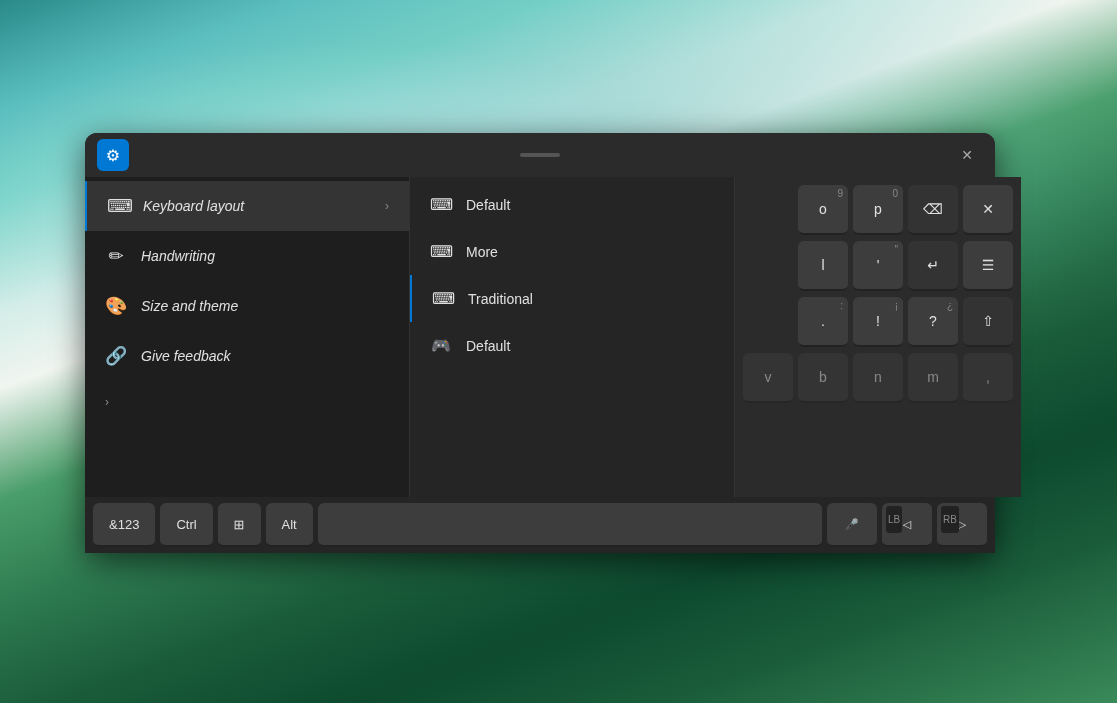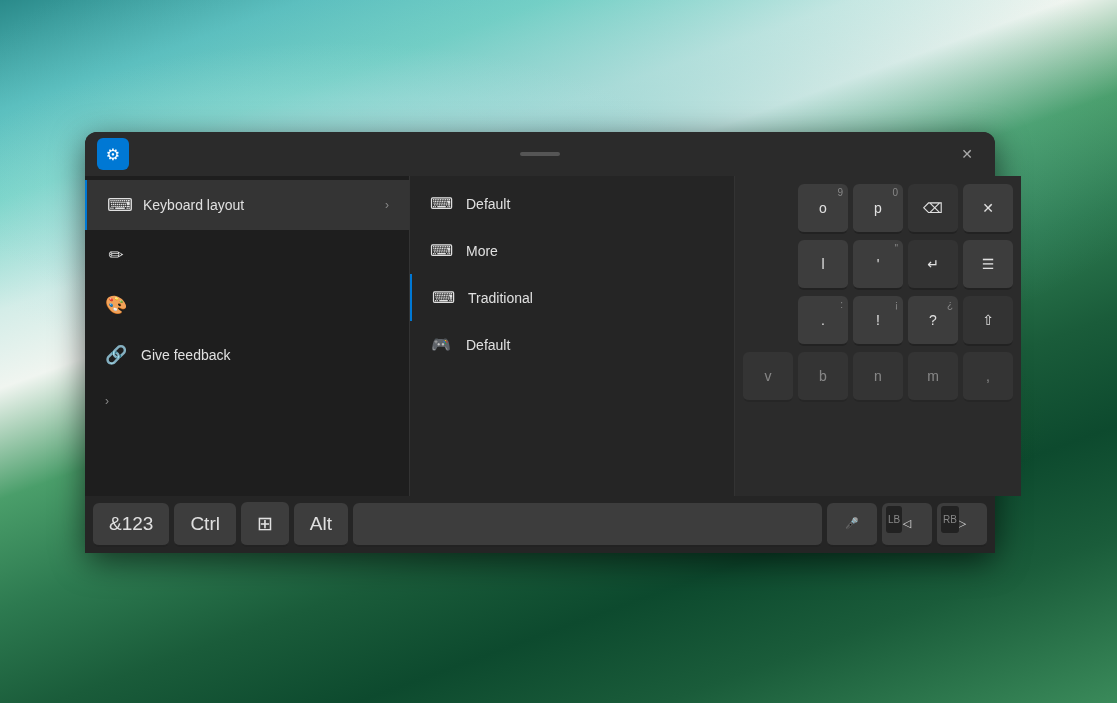--- a/index.html
+++ b/index.html
@@ -125,21 +125,21 @@
     .menu-item.active {
       background: rgba(255,255,255,0.1);
       border-left: 2px solid #0078d4;
     }
     .menu-item-icon {
       font-size: 18px;
       width: 22px;
       text-align: center;
       flex-shrink: 0;
     }
-    .menu-item-label { flex: 1; }
+    .menu-item-label { flex: 1; font-style: italic; }
     .menu-item-chevron {
       color: #888;
       font-size: 12px;
     }
 
     
     .submenu-panel {
       width: 325px;
       background: #252525;
       border-right: 1px solid #333;
@@ -221,21 +221,21 @@
       align-items: center;
     }
 
     .bottom-key {
       background: #3d3d3d;
       border-radius: 6px;
       color: #e0e0e0;
       display: flex;
       align-items: center;
       justify-content: center;
-      font-size: 19px;
+      font-size: 13px;
       cursor: pointer;
       padding: 10px 16px;
       min-height: 44px;
       border-bottom: 2px solid #222;
     }
 
     .spacebar {
       flex: 1;
       background: #3d3d3d;
     }
@@ -303,23 +303,25 @@
   <div class="keyboard-body">
 
     <div class="settings-panel">
       <div class="menu-item active">
         <span class="menu-item-icon">⌨</span>
         <span class="menu-item-label">Keyboard layout</span>
         <span class="menu-item-chevron">›</span>
       </div>
       <div class="menu-item">
         <span class="menu-item-icon">✏</span>
+        <span class="menu-item-label">Handwriting</span>
       </div>
       <div class="menu-item">
         <span class="menu-item-icon">🎨</span>
+        <span class="menu-item-label">Size and theme</span>
       </div>
       <div class="menu-item">
         <span class="menu-item-icon">🔗</span>
         <span class="menu-item-label">Give feedback</span>
       </div>
       <div class="menu-item">
         <span class="menu-item-chevron">›</span>
       </div>
     </div>
 

